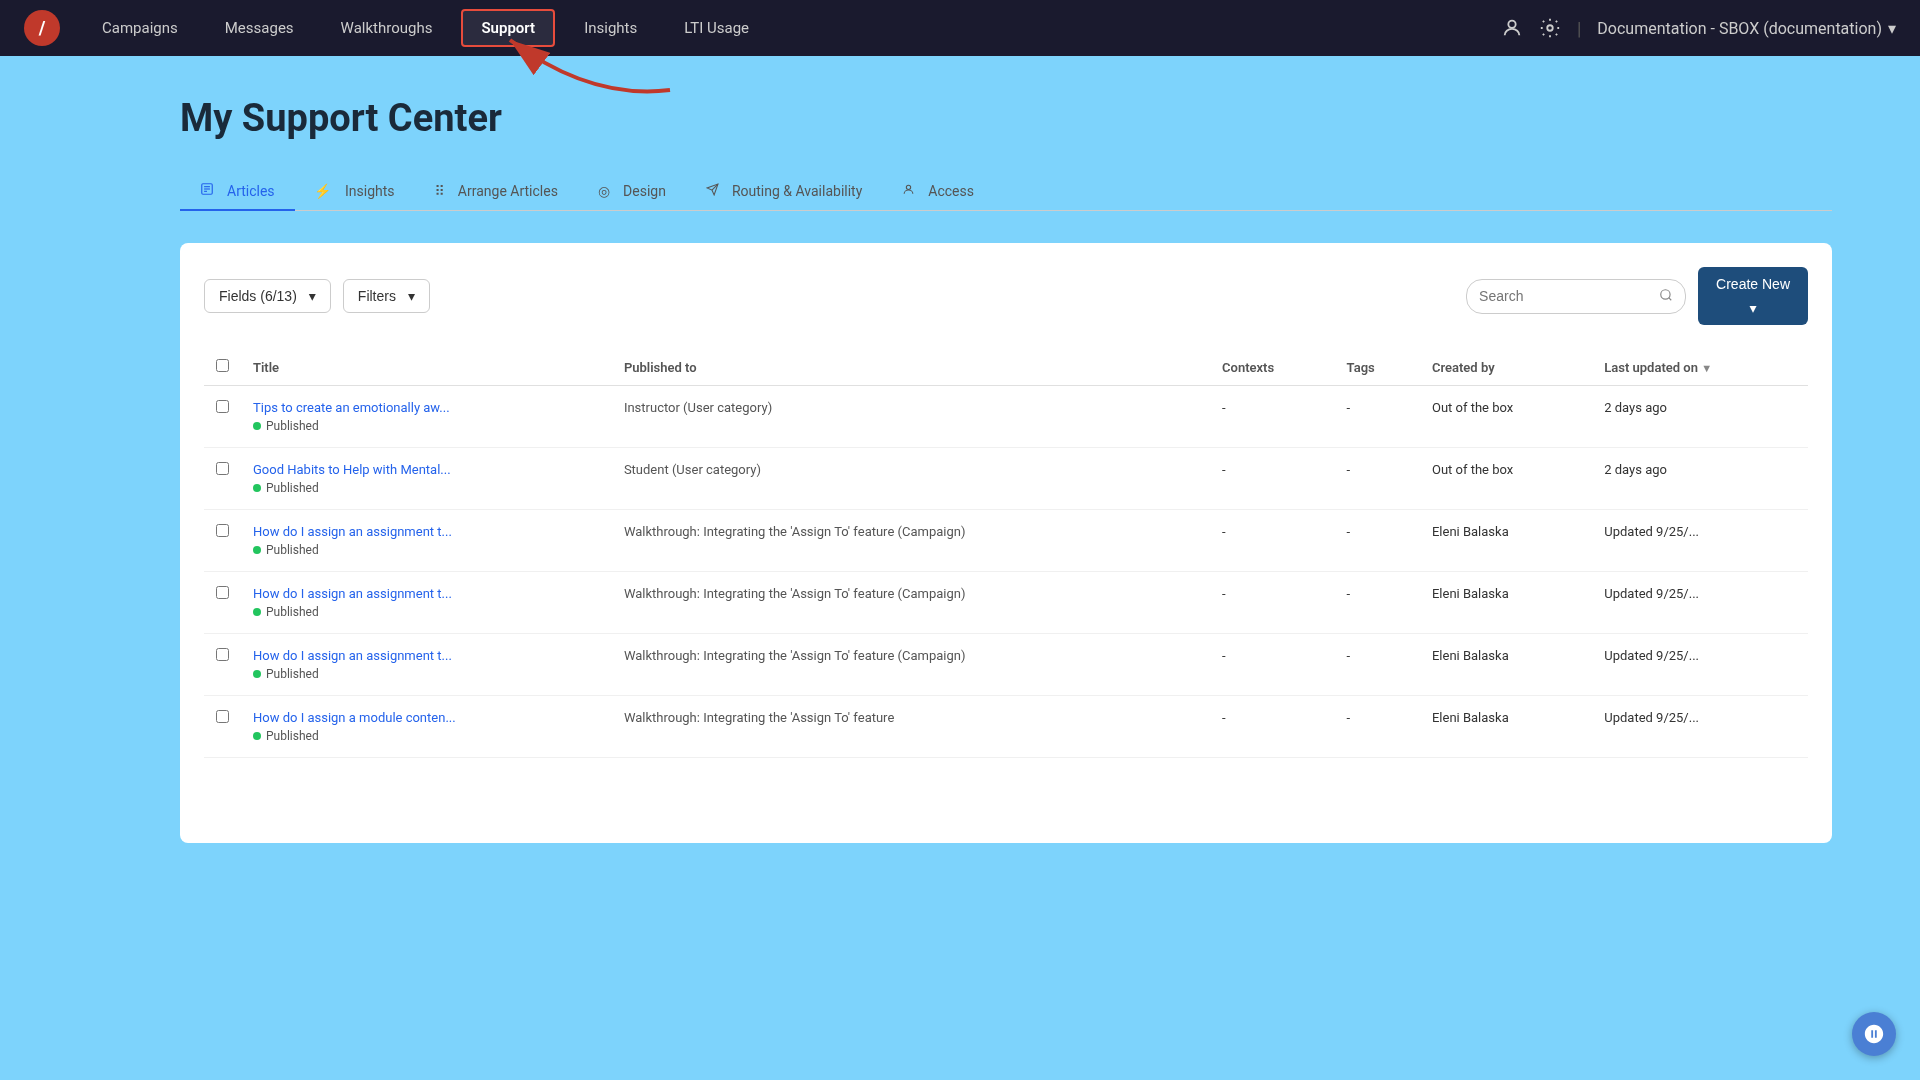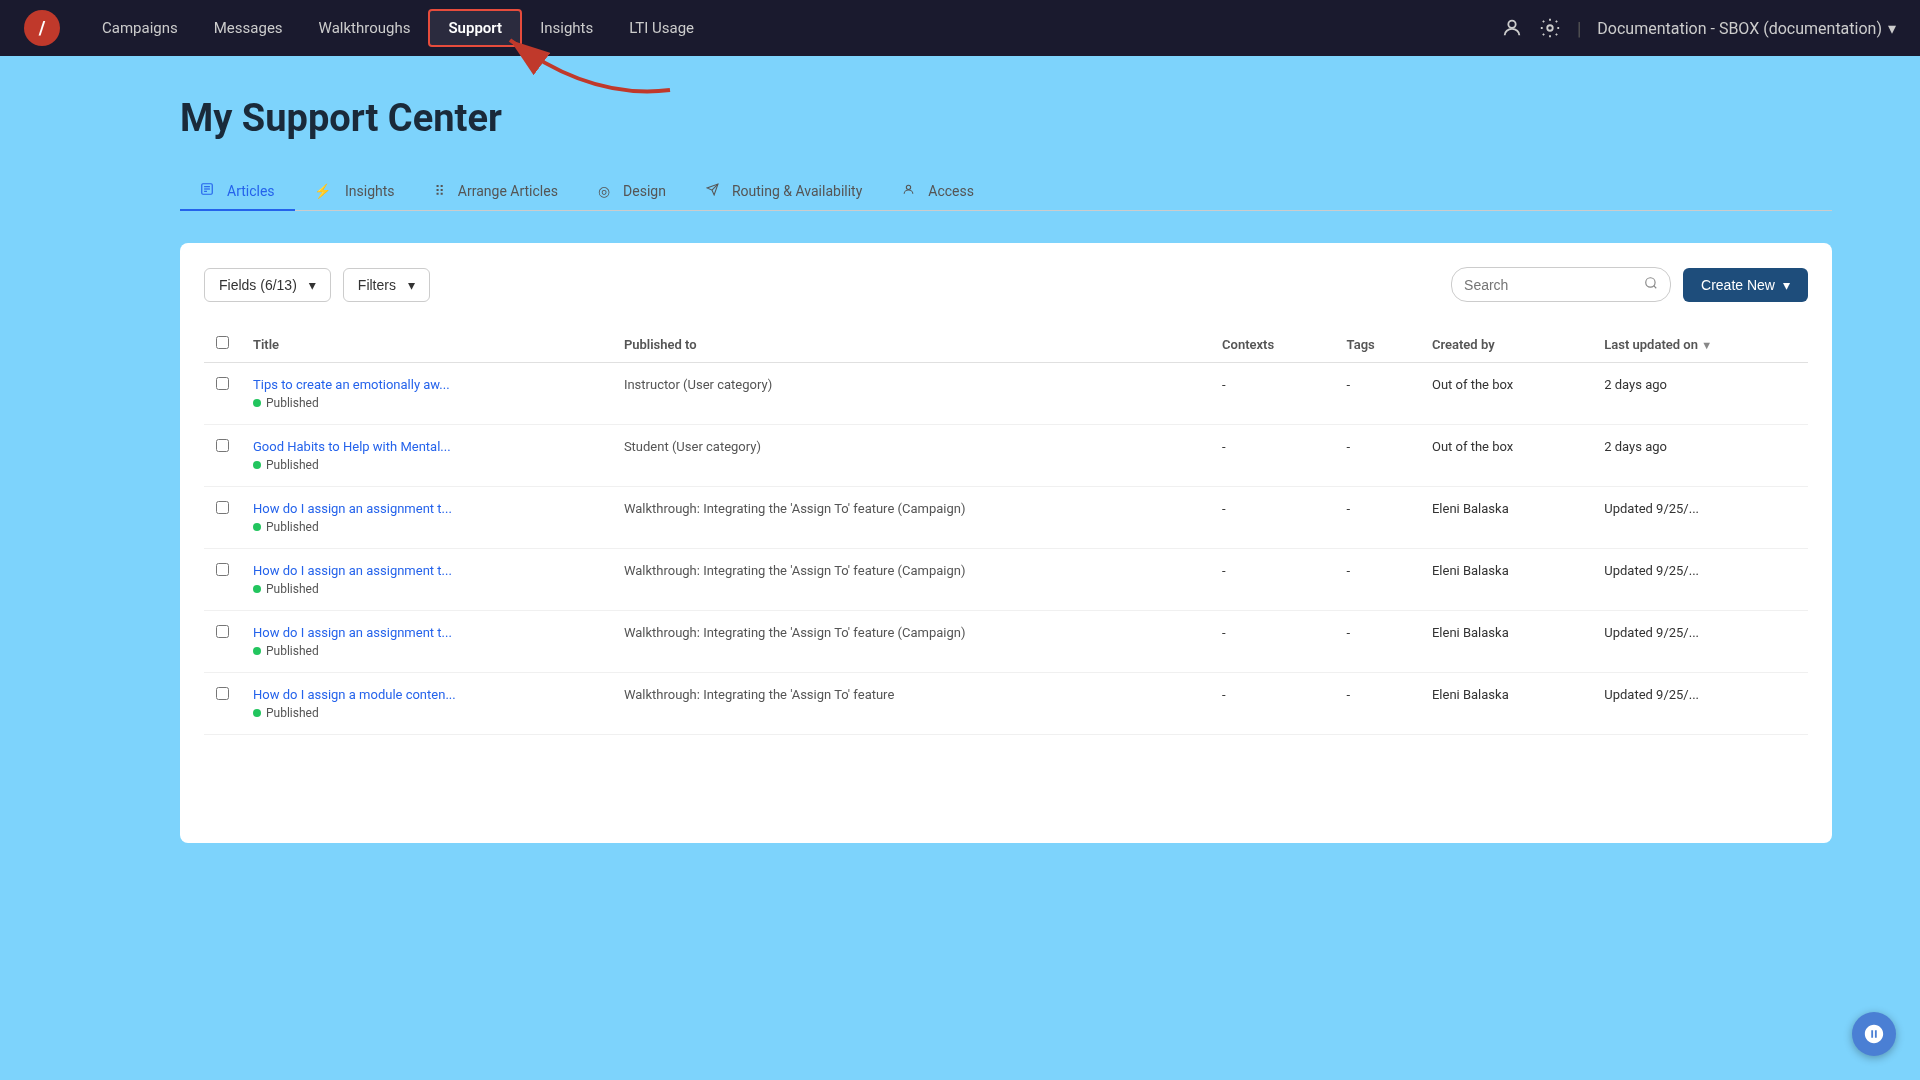--- a/index.html
+++ b/index.html
@@ -16,21 +16,21 @@
     }
     .nav-logo {
       width: 36px;
       height: 36px;
       margin-right: 24px;
       flex-shrink: 0;
     }
     .nav-links {
       display: flex;
       align-items: center;
-      gap: 0;
+      gap: 11px;
       flex: 1;
       text-align: right;
     }
     .nav-link {
       color: #ccc;
       font-size: 15px;
       padding: 0 18px;
       height: 56px;
       display: flex;
       align-items: center;
@@ -174,20 +174,21 @@
       align-items: center;
       gap: 8px;
       padding: 9px 18px;
       background: #1e4d7b;
       color: #fff;
       border: none;
       border-radius: 6px;
       font-size: 14px;
       font-weight: 500;
       cursor: pointer;
+      flex-direction: column;
     }
 
     
     .articles-table {
       width: 100%;
       border-collapse: collapse;
     }
     .articles-table thead tr {
       border-bottom: 1px solid #e0e0e0;
     }

